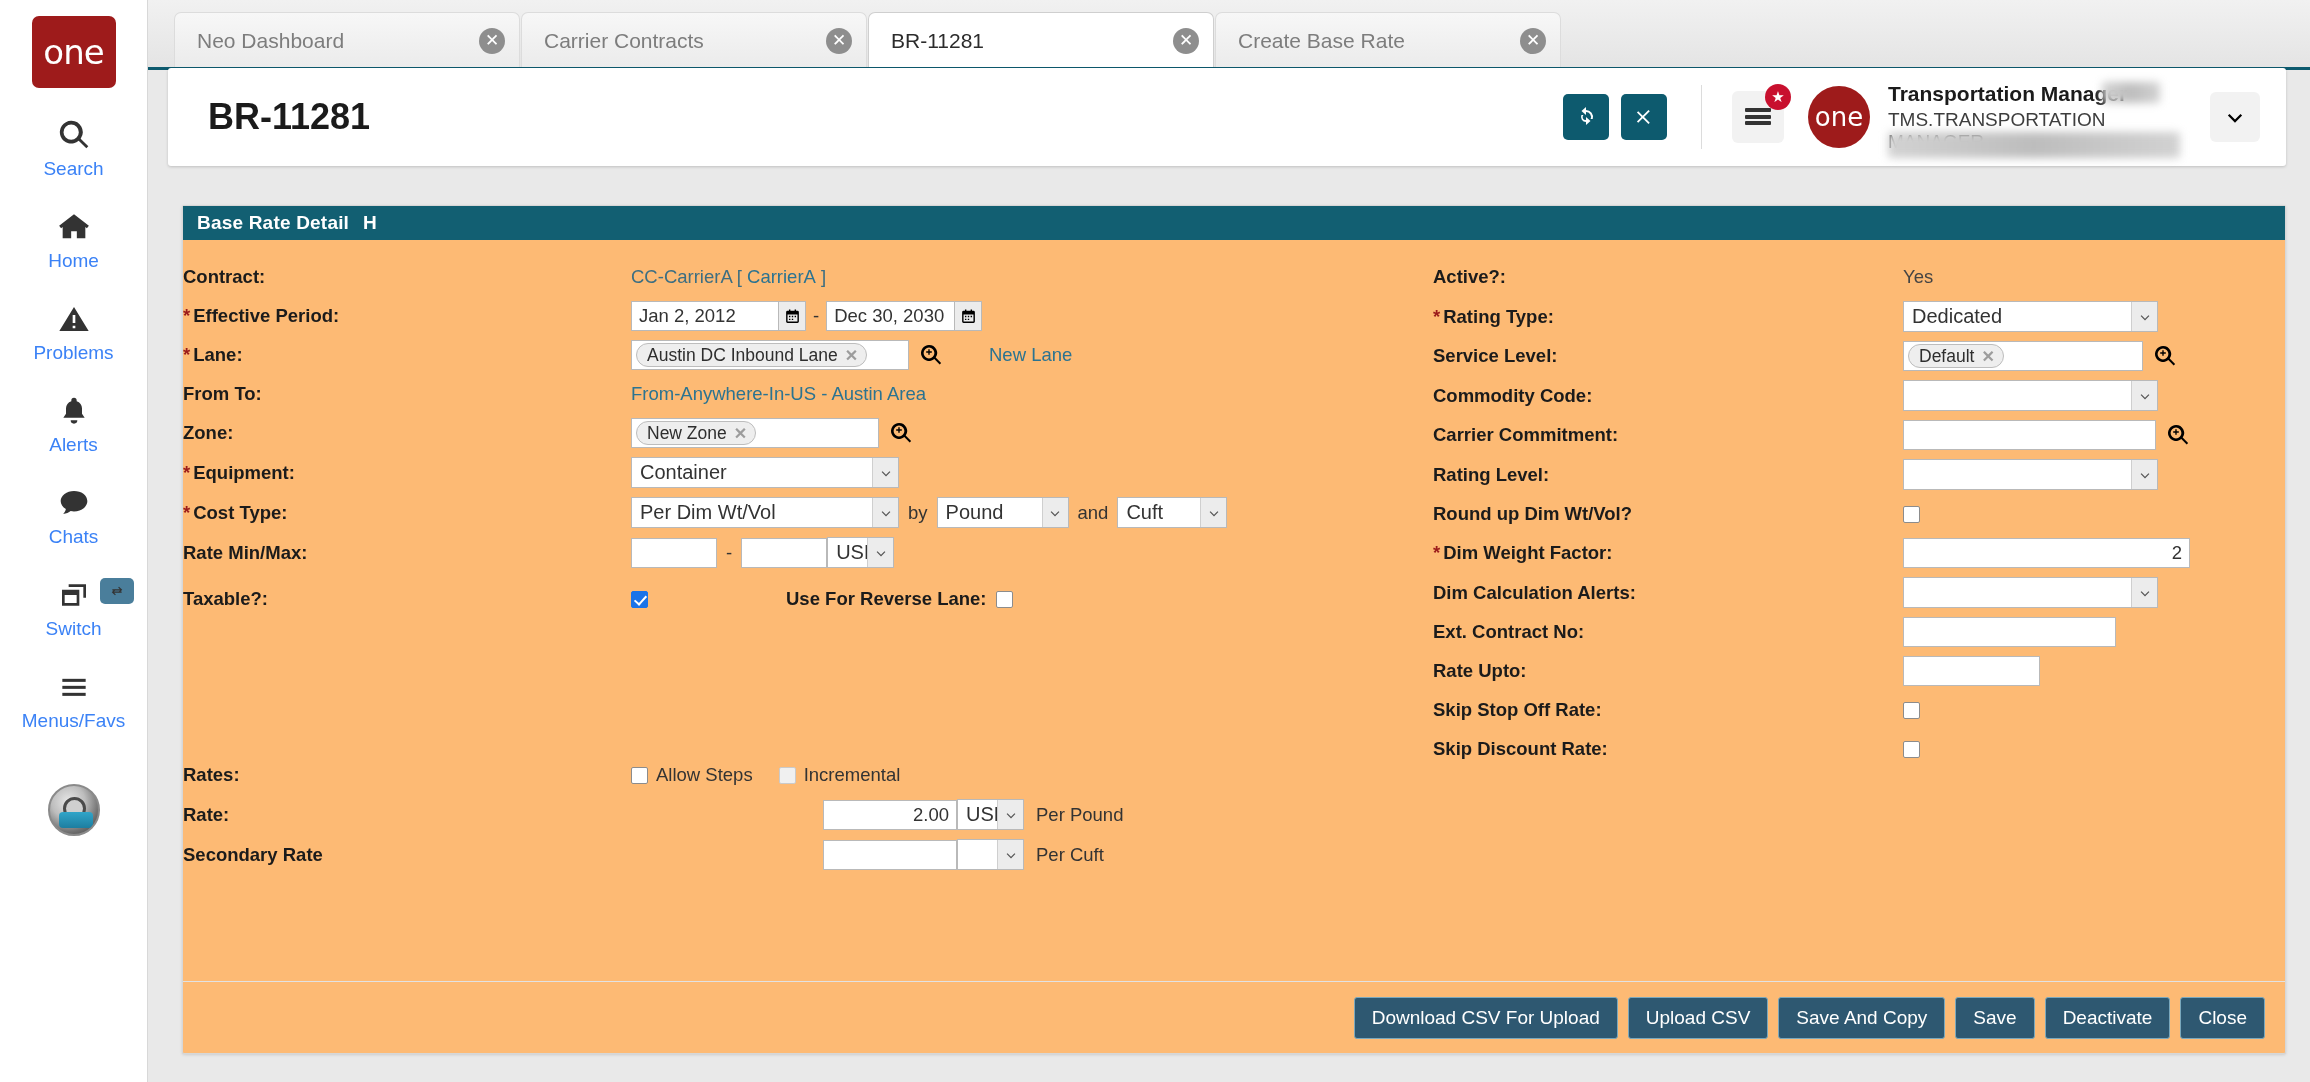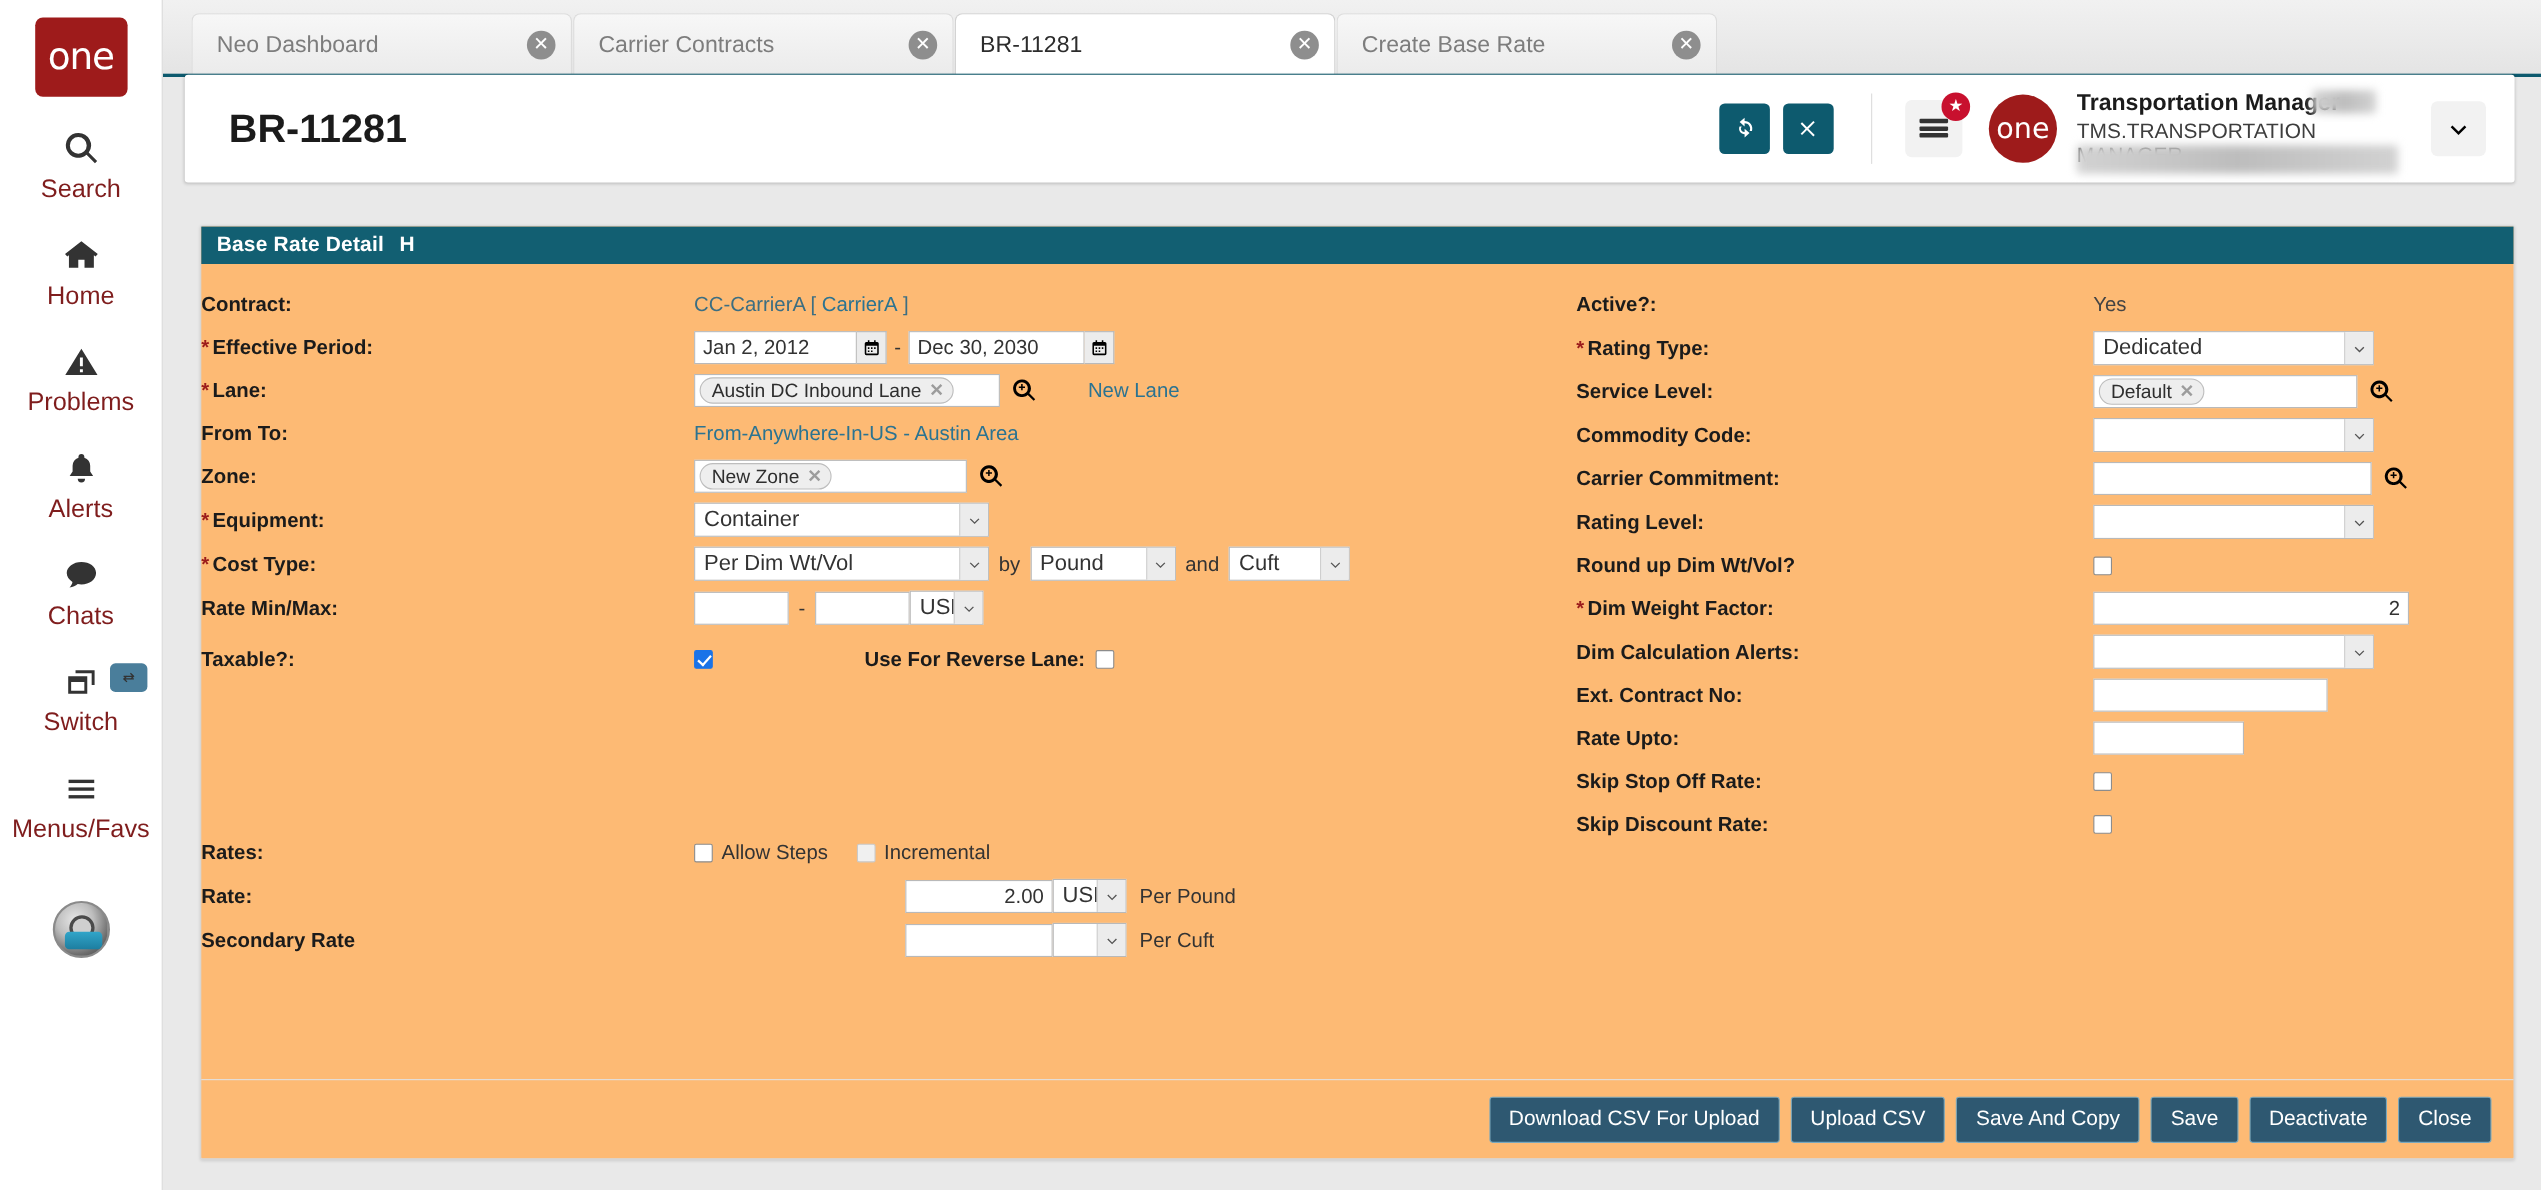--- a/index.html
+++ b/index.html
@@ -28,21 +28,21 @@
     color: #fff; font-size: 34px; letter-spacing: -1px;
     font-family: "DejaVu Sans", sans-serif; font-weight: 400;
   }
   .navitem {
     width: 148px; margin-top: 26px;
     display: flex; flex-direction: column; align-items: center;
     cursor: pointer; position: relative;
   }
   .navitem .glyph { height: 42px; display:flex; align-items:center; justify-content:center; }
   .navitem .lbl {
-    font-size: 23px; color: #7f1d1d; margin-top: 2px;
+    font-size: 19px; color: #3b82f6; margin-top: 2px;
     font-family: "Liberation Sans", sans-serif;
   }
   .navitem svg { fill: #333; }
   #switch-badge {
     position: absolute; right: 14px; top: 4px;
     width: 34px; height: 26px; border-radius: 5px; background: #4a7e9b;
     display: flex; align-items: center; justify-content: center;
   }
   #avatar-orb {
     width: 52px; height: 52px; border-radius: 50%;
@@ -417,21 +417,21 @@
 
       <div class="row">
         <div class="lab"><span class="req">*</span><span>Effective Period:</span></div>
         <input class="tin" style="width: 148px;" value="Jan 2, 2012">
         <div class="calbtn">
           <svg width="17" height="17" viewBox="0 0 24 24">
               <path d="M7 2v2H5a2 2 0 00-2 2v13a2 2 0 002 2h14a2 2 0 002-2V6a2 2 0 00-2-2h-2V2h-2v2H9V2H7zm12 7v10H5V9h14zM7 11v2h2v-2H7zm4 0v2h2v-2h-2zm4 0v2h2v-2h-2zM7 15v2h2v-2H7zm4 0v2h2v-2h-2z"></path>
             </svg>
         </div>
         <span class="smalltxt" style="margin:0 7px;">-</span>
-        <input class="tin" style="width: 160px;" value="Dec 30, 2030">
+        <input class="tin" style="width: 129px;" value="Dec 30, 2030">
         <div class="calbtn">
           <svg width="17" height="17" viewBox="0 0 24 24">
               <path d="M7 2v2H5a2 2 0 00-2 2v13a2 2 0 002 2h14a2 2 0 002-2V6a2 2 0 00-2-2h-2V2h-2v2H9V2H7zm12 7v10H5V9h14zM7 11v2h2v-2H7zm4 0v2h2v-2h-2zm4 0v2h2v-2h-2zM7 15v2h2v-2H7zm4 0v2h2v-2h-2z"></path>
             </svg>
         </div>
       </div>
 
       <div class="row">
         <div class="lab"><span class="req">*</span><span>Lane:</span></div>
         <div class="chipfield" style="width:278px;">

